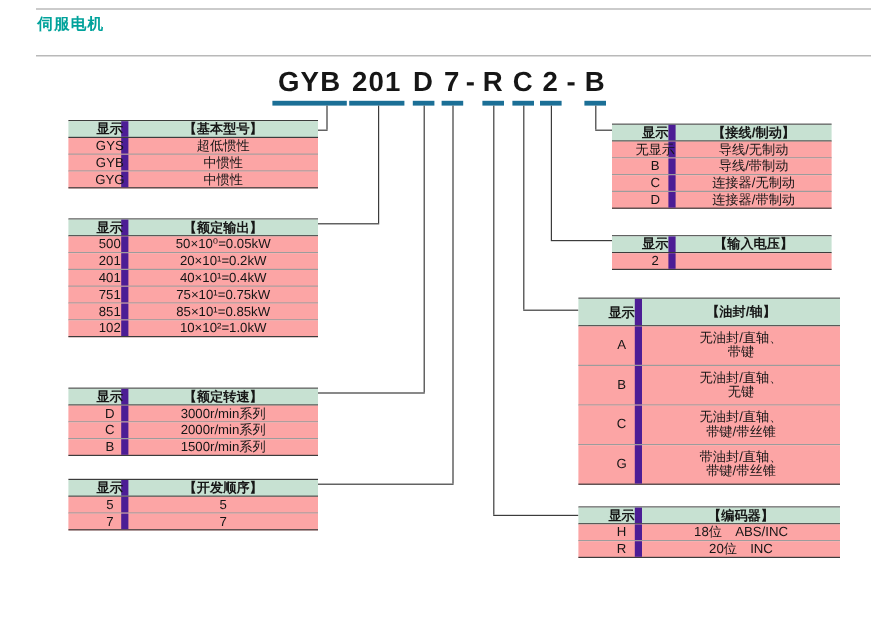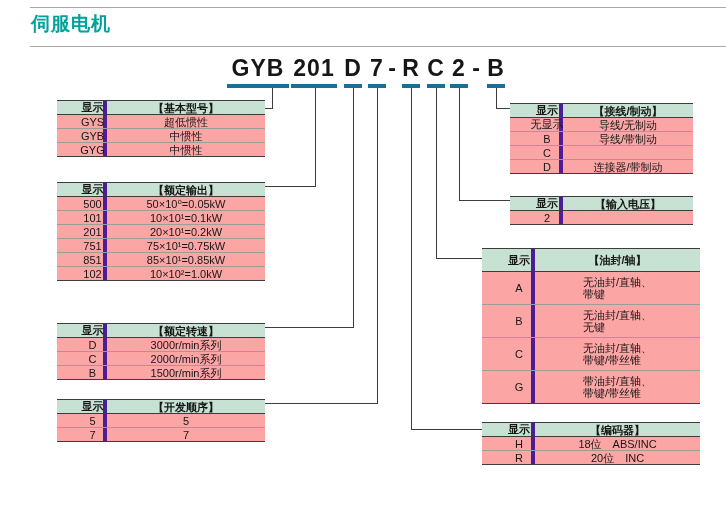--- a/index.html
+++ b/index.html
@@ -3,21 +3,21 @@
 <meta charset="utf-8">
 <style>
   html,body{margin:0;padding:0;}
   body{
     width:726px;height:519px;position:relative;background:#ffffff;overflow:hidden;
     font-family:"Liberation Sans","DejaVu Sans",sans-serif;color:#161616;
   }
   .rule{position:absolute;left:30px;width:696px;height:0;border-top:1px solid #a9a9a9;}
   #rule-top{top:7px;}
   #rule-title{top:46px;}
-  #page-title{position:absolute;left:31px;top:11px;font-size:19px;font-weight:bold;color:#00a29b;letter-spacing:1px;}
+  #page-title{position:absolute;left:31px;top:11px;font-size:13px;font-weight:bold;color:#00a29b;letter-spacing:1px;}
 
   
   #model-code{position:absolute;left:0;top:57px;width:726px;height:34px;}
   .seg{position:absolute;top:0;height:23px;line-height:23px;text-align:center;
        font-size:23px;font-weight:bold;letter-spacing:1px;padding-bottom:4px;white-space:nowrap;}
   .seg.u{border-bottom:4px solid #1b6f96;}
   .seg:nth-child(1){left:227px;width:62px;}
   .seg:nth-child(2){left:291px;width:46px;}
   .seg:nth-child(3){left:344px;width:18px;}
   .seg:nth-child(4){left:368px;width:18px;}
@@ -31,23 +31,23 @@
   
   .lv{position:absolute;width:1px;background:#3c3c3c;}
   .lh{position:absolute;height:1px;background:#3c3c3c;}
 
   
   .tbl{position:absolute;border-top:1px solid #3c3c3c;font-size:11px;box-sizing:border-box;}
   .trow{display:flex;border-bottom:1px solid #9c9c9c;background:#fca5a5;box-sizing:border-box;height:14px;}
   .trow:last-child{border-bottom:1px solid #3c3c3c;}
   .trow.thead{background:#c7e1d2;font-weight:bold;border-bottom:1px solid #3c3c3c;}
   .c1{width:50px;display:flex;align-items:center;justify-content:center;
-      border-right:4px solid #4c1d95;box-sizing:border-box;white-space:nowrap;padding-left:25px;}
+      border-right:6px solid #4c1d95;box-sizing:border-box;white-space:nowrap;padding-left:25px;}
   .c2{flex:1;display:flex;align-items:center;justify-content:center;
-      white-space:pre-line;line-height:12px;}
+      white-space:pre-line;text-align:center;line-height:12px;}
   .tbl-r .c1{width:53px;}
   .tbl-tall .trow{height:33px;}
   .tbl-tall .trow.thead{height:23px;}
 
   #t-basic  {left:57px; top:100px;width:208px;}
   #t-output {left:57px; top:182px;width:208px;}
   #t-speed  {left:57px; top:323px;width:208px;}
   #t-dev    {left:57px; top:399px;width:208px;}
   #t-wiring {left:510px;top:103px;width:183px;}
   #t-voltage{left:510px;top:196px;width:183px;}
@@ -112,28 +112,28 @@
 <div class="tbl" id="t-output">
     <div class="trow thead">
       <div class="c1">显示</div>
       <div class="c2">【额定输出】</div>
     </div>
     <div class="trow">
       <div class="c1">500</div>
       <div class="c2">50×10⁰=0.05kW</div>
     </div>
     <div class="trow">
-      <div class="c1">101</div>
-      <div class="c2">10×10¹=0.1kW</div>
-    </div>
-    <div class="trow">
       <div class="c1">201</div>
       <div class="c2">20×10¹=0.2kW</div>
     </div>
     <div class="trow">
+      <div class="c1">401</div>
+      <div class="c2">40×10¹=0.4kW</div>
+    </div>
+    <div class="trow">
       <div class="c1">751</div>
       <div class="c2">75×10¹=0.75kW</div>
     </div>
     <div class="trow">
       <div class="c1">851</div>
       <div class="c2">85×10¹=0.85kW</div>
     </div>
     <div class="trow">
       <div class="c1">102</div>
       <div class="c2">10×10²=1.0kW</div>
@@ -179,20 +179,21 @@
     <div class="trow">
       <div class="c1">无显示</div>
       <div class="c2">导线/无制动</div>
     </div>
     <div class="trow">
       <div class="c1">B</div>
       <div class="c2">导线/带制动</div>
     </div>
     <div class="trow">
       <div class="c1">C</div>
+      <div class="c2">连接器/无制动</div>
     </div>
     <div class="trow">
       <div class="c1">D</div>
       <div class="c2">连接器/带制动</div>
     </div>
   </div>
 <div class="tbl tbl-r" id="t-voltage">
     <div class="trow thead">
       <div class="c1">显示</div>
       <div class="c2">【输入电压】</div>

